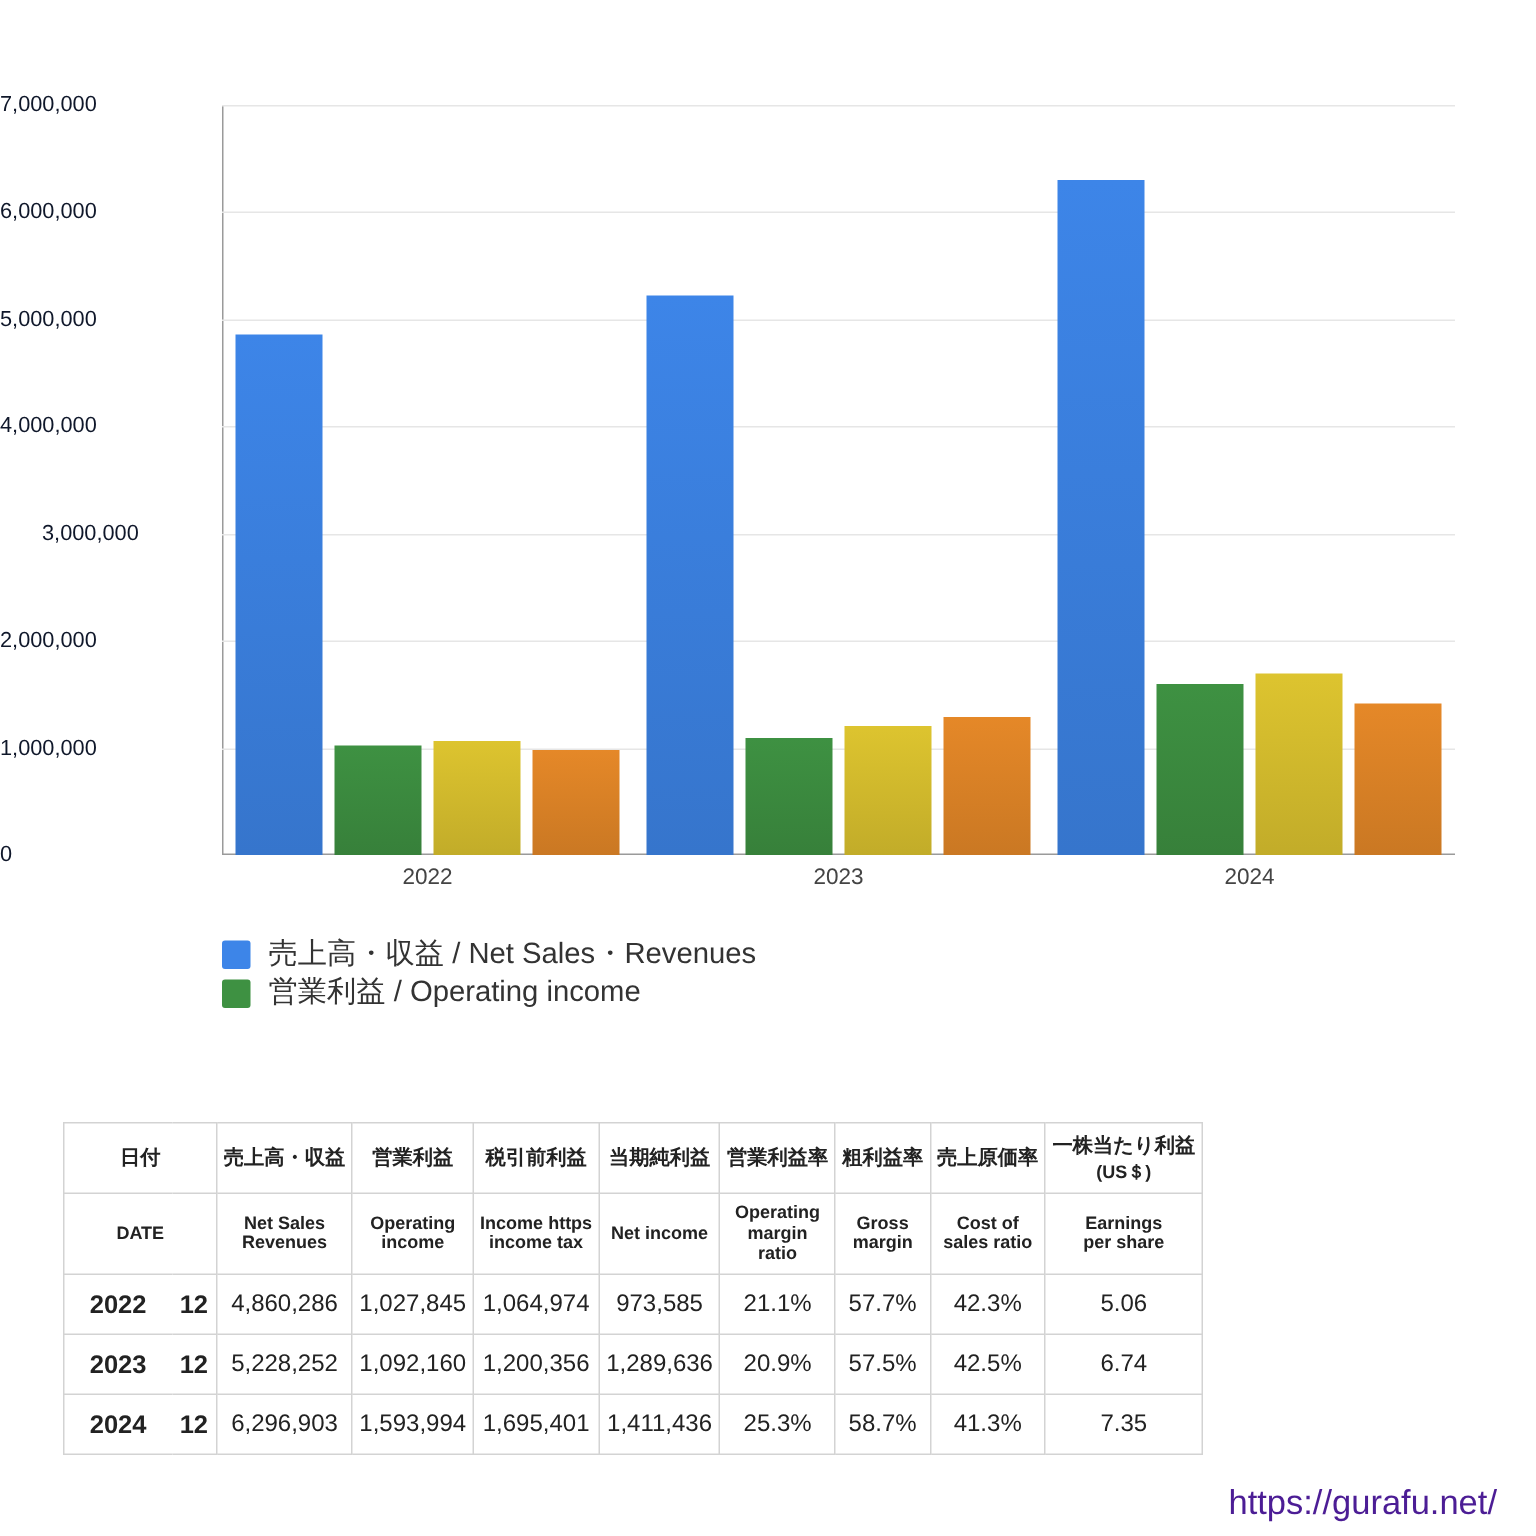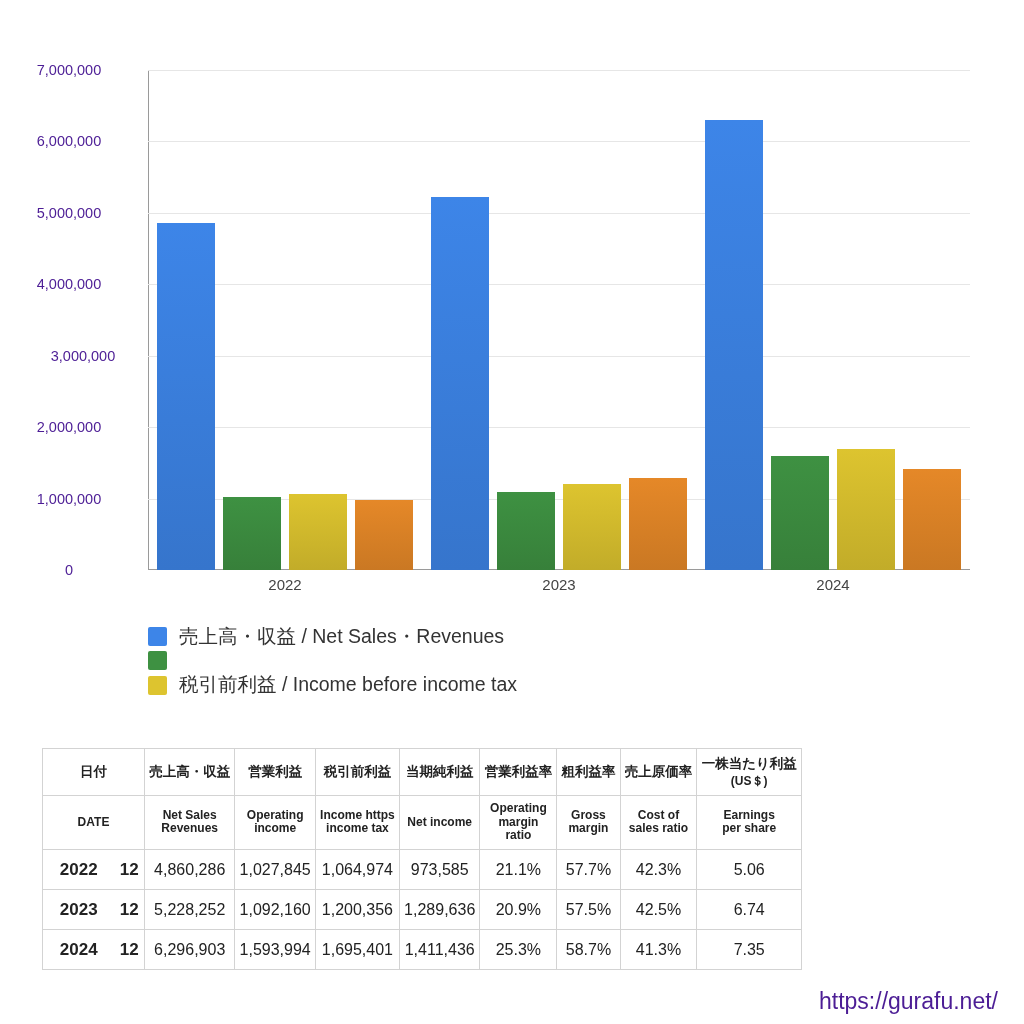--- a/index.html
+++ b/index.html
@@ -30,22 +30,22 @@
   .axis-base {
     position: absolute; left: 0; width: 100%;
     height: 1px; background: #9a9a9a; bottom: 0;
   }
   .y-axis-line {
     position: absolute; left: 148px; top: 70px;
     width: 1px; height: 500px; background: #9a9a9a;
   }
   .ytick-wrap {
     position: absolute; left: 0; top: 0; width: 138px;
-    text-align: center;
-    font-size: 14.5px; color: #4c1d95;
+    text-align: left;
+    font-size: 14.5px; color: #0f172a;
     transform: translateY(-50%);
   }
   .group {
     position: absolute;
     bottom: 0;
     height: 100%;
   }
   .bars {
     position: absolute; bottom: 0; left: 0; width: 100%;
     height: 100%;
@@ -161,24 +161,21 @@
       </div>
   </div>
 
   <div class="legend" id="legend">
       <div class="legend-row">
         <span class="legend-swatch" style="background: rgb(61, 133, 232);"></span>
         <span class="legend-label">売上高・収益 / Net Sales・Revenues</span>
       </div>
       <div class="legend-row">
         <span class="legend-swatch" style="background: rgb(62, 145, 66);"></span>
-      </div>
-      <div class="legend-row">
-        <span class="legend-swatch" style="background: rgb(221, 196, 47);"></span>
-        <span class="legend-label">税引前利益 / Income before income tax</span>
+        <span class="legend-label">営業利益 / Operating income</span>
       </div>
     </div>
 
   <div class="table-wrap">
     <table>
       <thead>
         <tr>
           <th colspan="2">日付</th>
           <th>売上高・収益</th>
           <th>営業利益</th>

